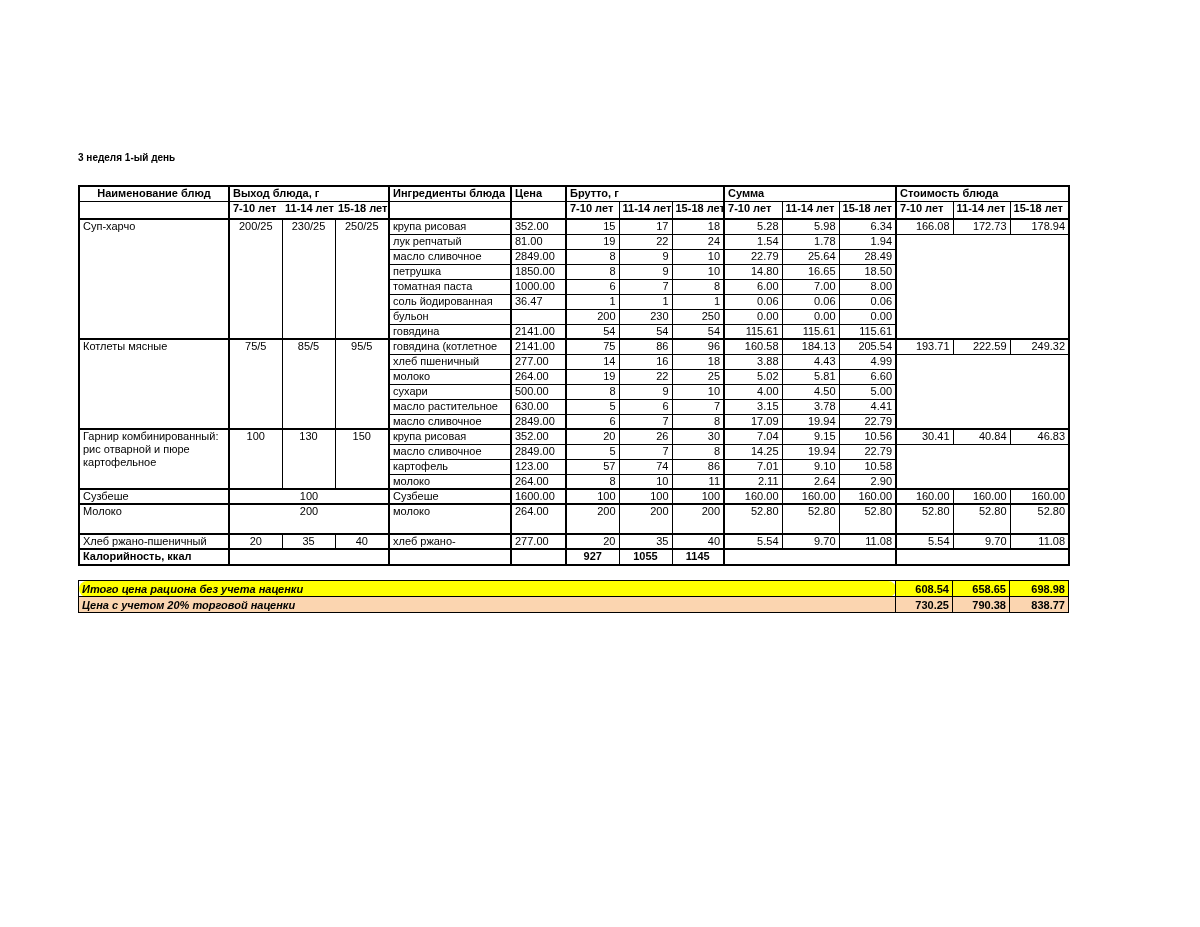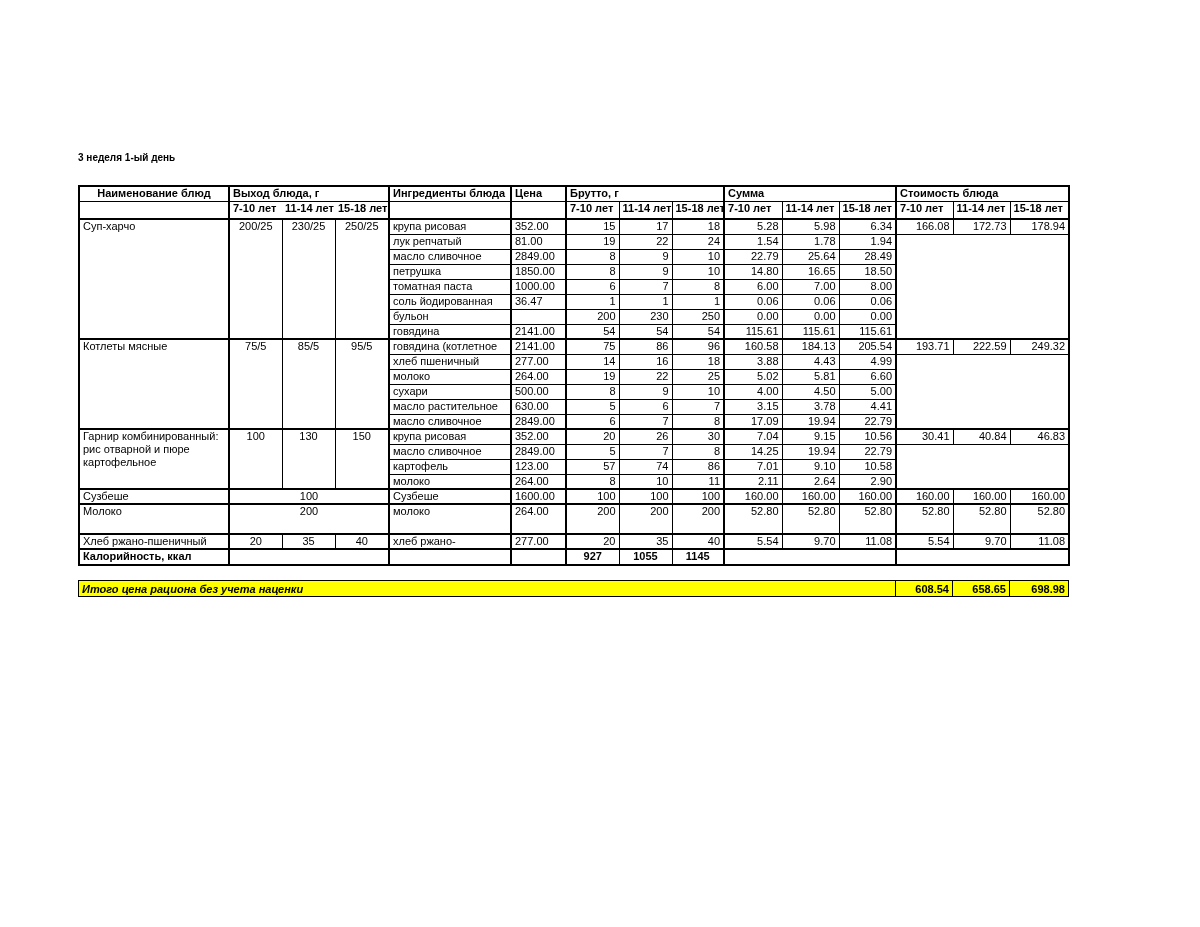--- a/index.html
+++ b/index.html
@@ -355,20 +355,26 @@
 <div id="summary-wrap">
   <table id="summary-table">
     <colgroup>
       <col style="width:817px">
         <col style="width:57px">
         <col style="width:57px">
         <col style="width:59px">
     </colgroup>
     <tbody id="sum-body">
         <tr style="height: 16px;">
-          <td class="b i" style="background: rgb(255, 255, 0);">Итого цена рациона без учета наценки</td>
+          <td class="b i" style="background: rgb(255, 255, 0); border-radius: 8px;">Итого цена рациона без учета наценки</td>
           <td class="b rt" style="background: rgb(255, 255, 0);">608.54</td>
           <td class="b rt" style="background: rgb(255, 255, 0);">658.65</td>
           <td class="b rt" style="background: rgb(255, 255, 0);">698.98</td>
+        </tr>
+        <tr style="height: 16px;">
+          <td class="b i" style="background: rgb(251, 213, 176);">Цена с учетом 20% торговой наценки</td>
+          <td class="b rt" style="background: rgb(251, 213, 176);">730.25</td>
+          <td class="b rt" style="background: rgb(251, 213, 176);">790.38</td>
+          <td class="b rt" style="background: rgb(251, 213, 176);">838.77</td>
         </tr>
       </tbody>
   </table>
 </div>
 
 </body></html>

